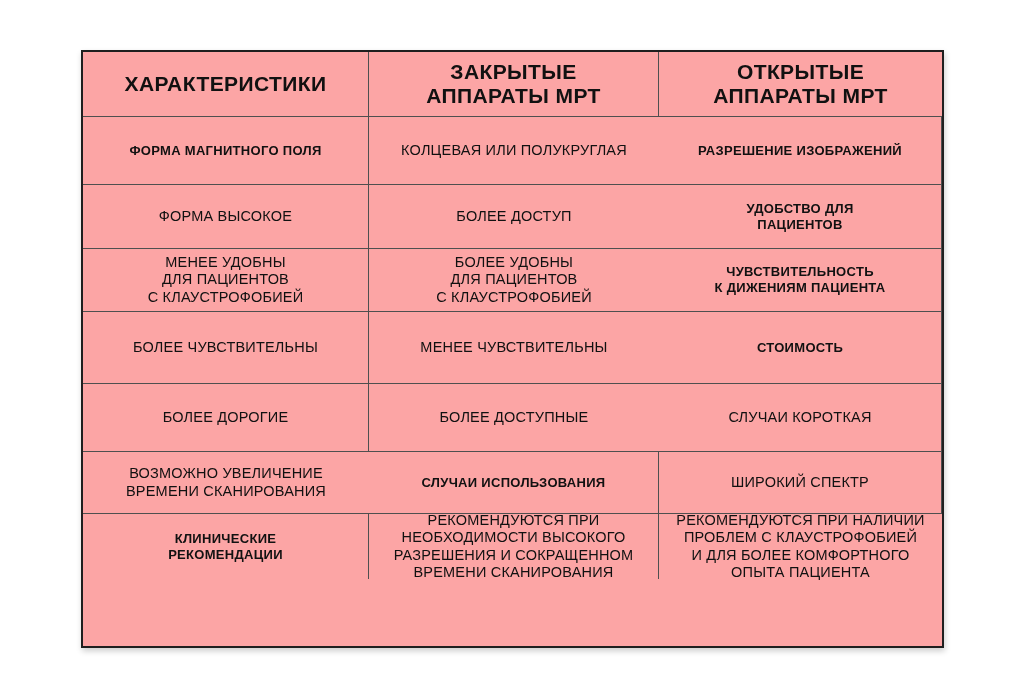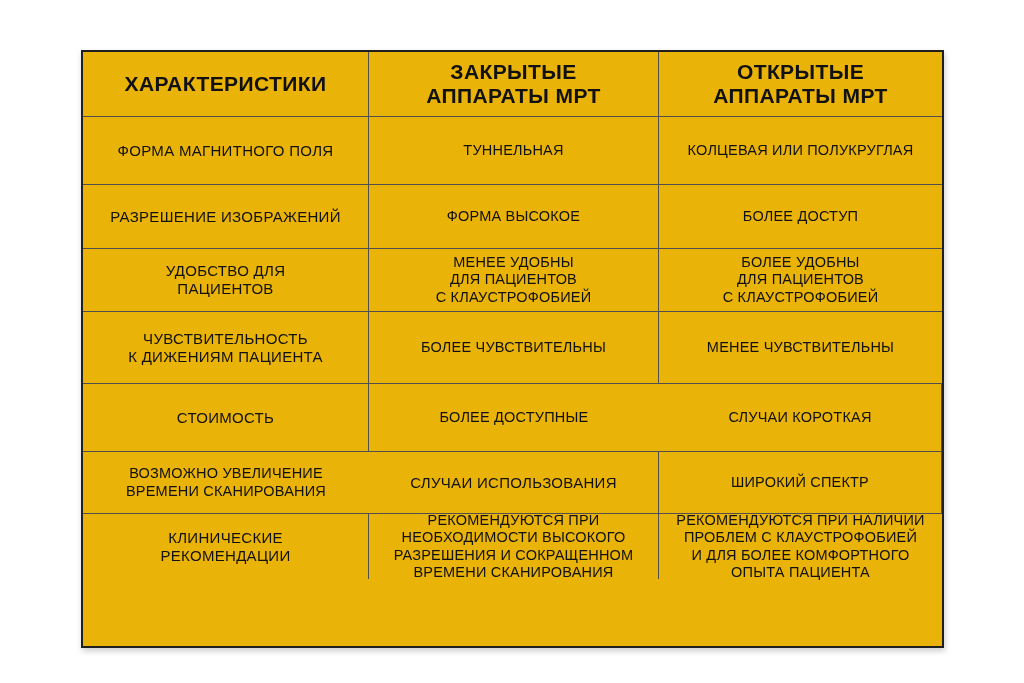--- a/index.html
+++ b/index.html
@@ -23,21 +23,21 @@
   .mri-table {
     position: absolute;
     left: 81px;
     top: 50px;
     width: 863px;
     height: 598px;
     display: grid;
     grid-template-columns: 286px 290px 283px;
     grid-template-rows: 65px 68px 64px 63px 72px 68px 62px 65px 67px;
     border: 2px solid #1f1f1f;
-    background: #eab308;
+    background: #fca5a5;
     box-shadow: 1px 3px 6px rgba(0,0,0,0.20);
   }
 
   .cell {
     display: flex;
     align-items: center;
     justify-content: center;
     text-align: center;
     white-space: pre-line;
     border-right: 1px solid #4f4f4f;
@@ -51,22 +51,22 @@
   .cell.row-last { border-bottom: none; }
 
   .cell.header {
     font-weight: bold;
     font-size: 21px;
     letter-spacing: 0.4px;
     line-height: 1.12;
   }
 
   .cell.feature {
-    font-weight: normal;
-    font-size: 15px;
+    font-weight: bold;
+    font-size: 13px;
     letter-spacing: 0.3px;
     line-height: 1.2;
   }
 
   .cell.value {
     font-weight: normal;
     font-size: 14.5px;
   }
 </style>
 </head>
@@ -74,21 +74,20 @@
 
 <div class="stage">
   <div class="mri-table">
     <div class="cell header">ХАРАКТЕРИСТИКИ</div>
     <div class="cell header">ЗАКРЫТЫЕ
 АППАРАТЫ МРТ</div>
     <div class="cell header col-last">ОТКРЫТЫЕ
 АППАРАТЫ МРТ</div>
 
   <div class="cell feature">ФОРМА МАГНИТНОГО ПОЛЯ</div>
-  <div class="cell value">ТУННЕЛЬНАЯ</div>
   <div class="cell value col-last">КОЛЦЕВАЯ ИЛИ ПОЛУКРУГЛАЯ</div>
 
   <div class="cell feature">РАЗРЕШЕНИЕ ИЗОБРАЖЕНИЙ</div>
   <div class="cell value">ФОРМА ВЫСОКОЕ</div>
   <div class="cell value col-last">БОЛЕЕ ДОСТУП</div>
 
   <div class="cell feature">УДОБСТВО ДЛЯ
 ПАЦИЕНТОВ</div>
   <div class="cell value">МЕНЕЕ УДОБНЫ
 ДЛЯ ПАЦИЕНТОВ
@@ -96,20 +95,21 @@
   <div class="cell value col-last">БОЛЕЕ УДОБНЫ
 ДЛЯ ПАЦИЕНТОВ
 С КЛАУСТРОФОБИЕЙ</div>
 
   <div class="cell feature">ЧУВСТВИТЕЛЬНОСТЬ
 К ДИЖЕНИЯМ ПАЦИЕНТА</div>
   <div class="cell value">БОЛЕЕ ЧУВСТВИТЕЛЬНЫ</div>
   <div class="cell value col-last">МЕНЕЕ ЧУВСТВИТЕЛЬНЫ</div>
 
   <div class="cell feature">СТОИМОСТЬ</div>
+  <div class="cell value">БОЛЕЕ ДОРОГИЕ</div>
   <div class="cell value col-last">БОЛЕЕ ДОСТУПНЫЕ</div>
 
   <div class="cell value">СЛУЧАИ КОРОТКАЯ</div>
   <div class="cell value col-last">ВОЗМОЖНО УВЕЛИЧЕНИЕ
 ВРЕМЕНИ СКАНИРОВАНИЯ</div>
 
   <div class="cell feature">СЛУЧАИ ИСПОЛЬЗОВАНИЯ</div>
   <div class="cell value">ШИРОКИЙ СПЕКТР</div>
 
   <div class="cell feature row-last">КЛИНИЧЕСКИЕ

